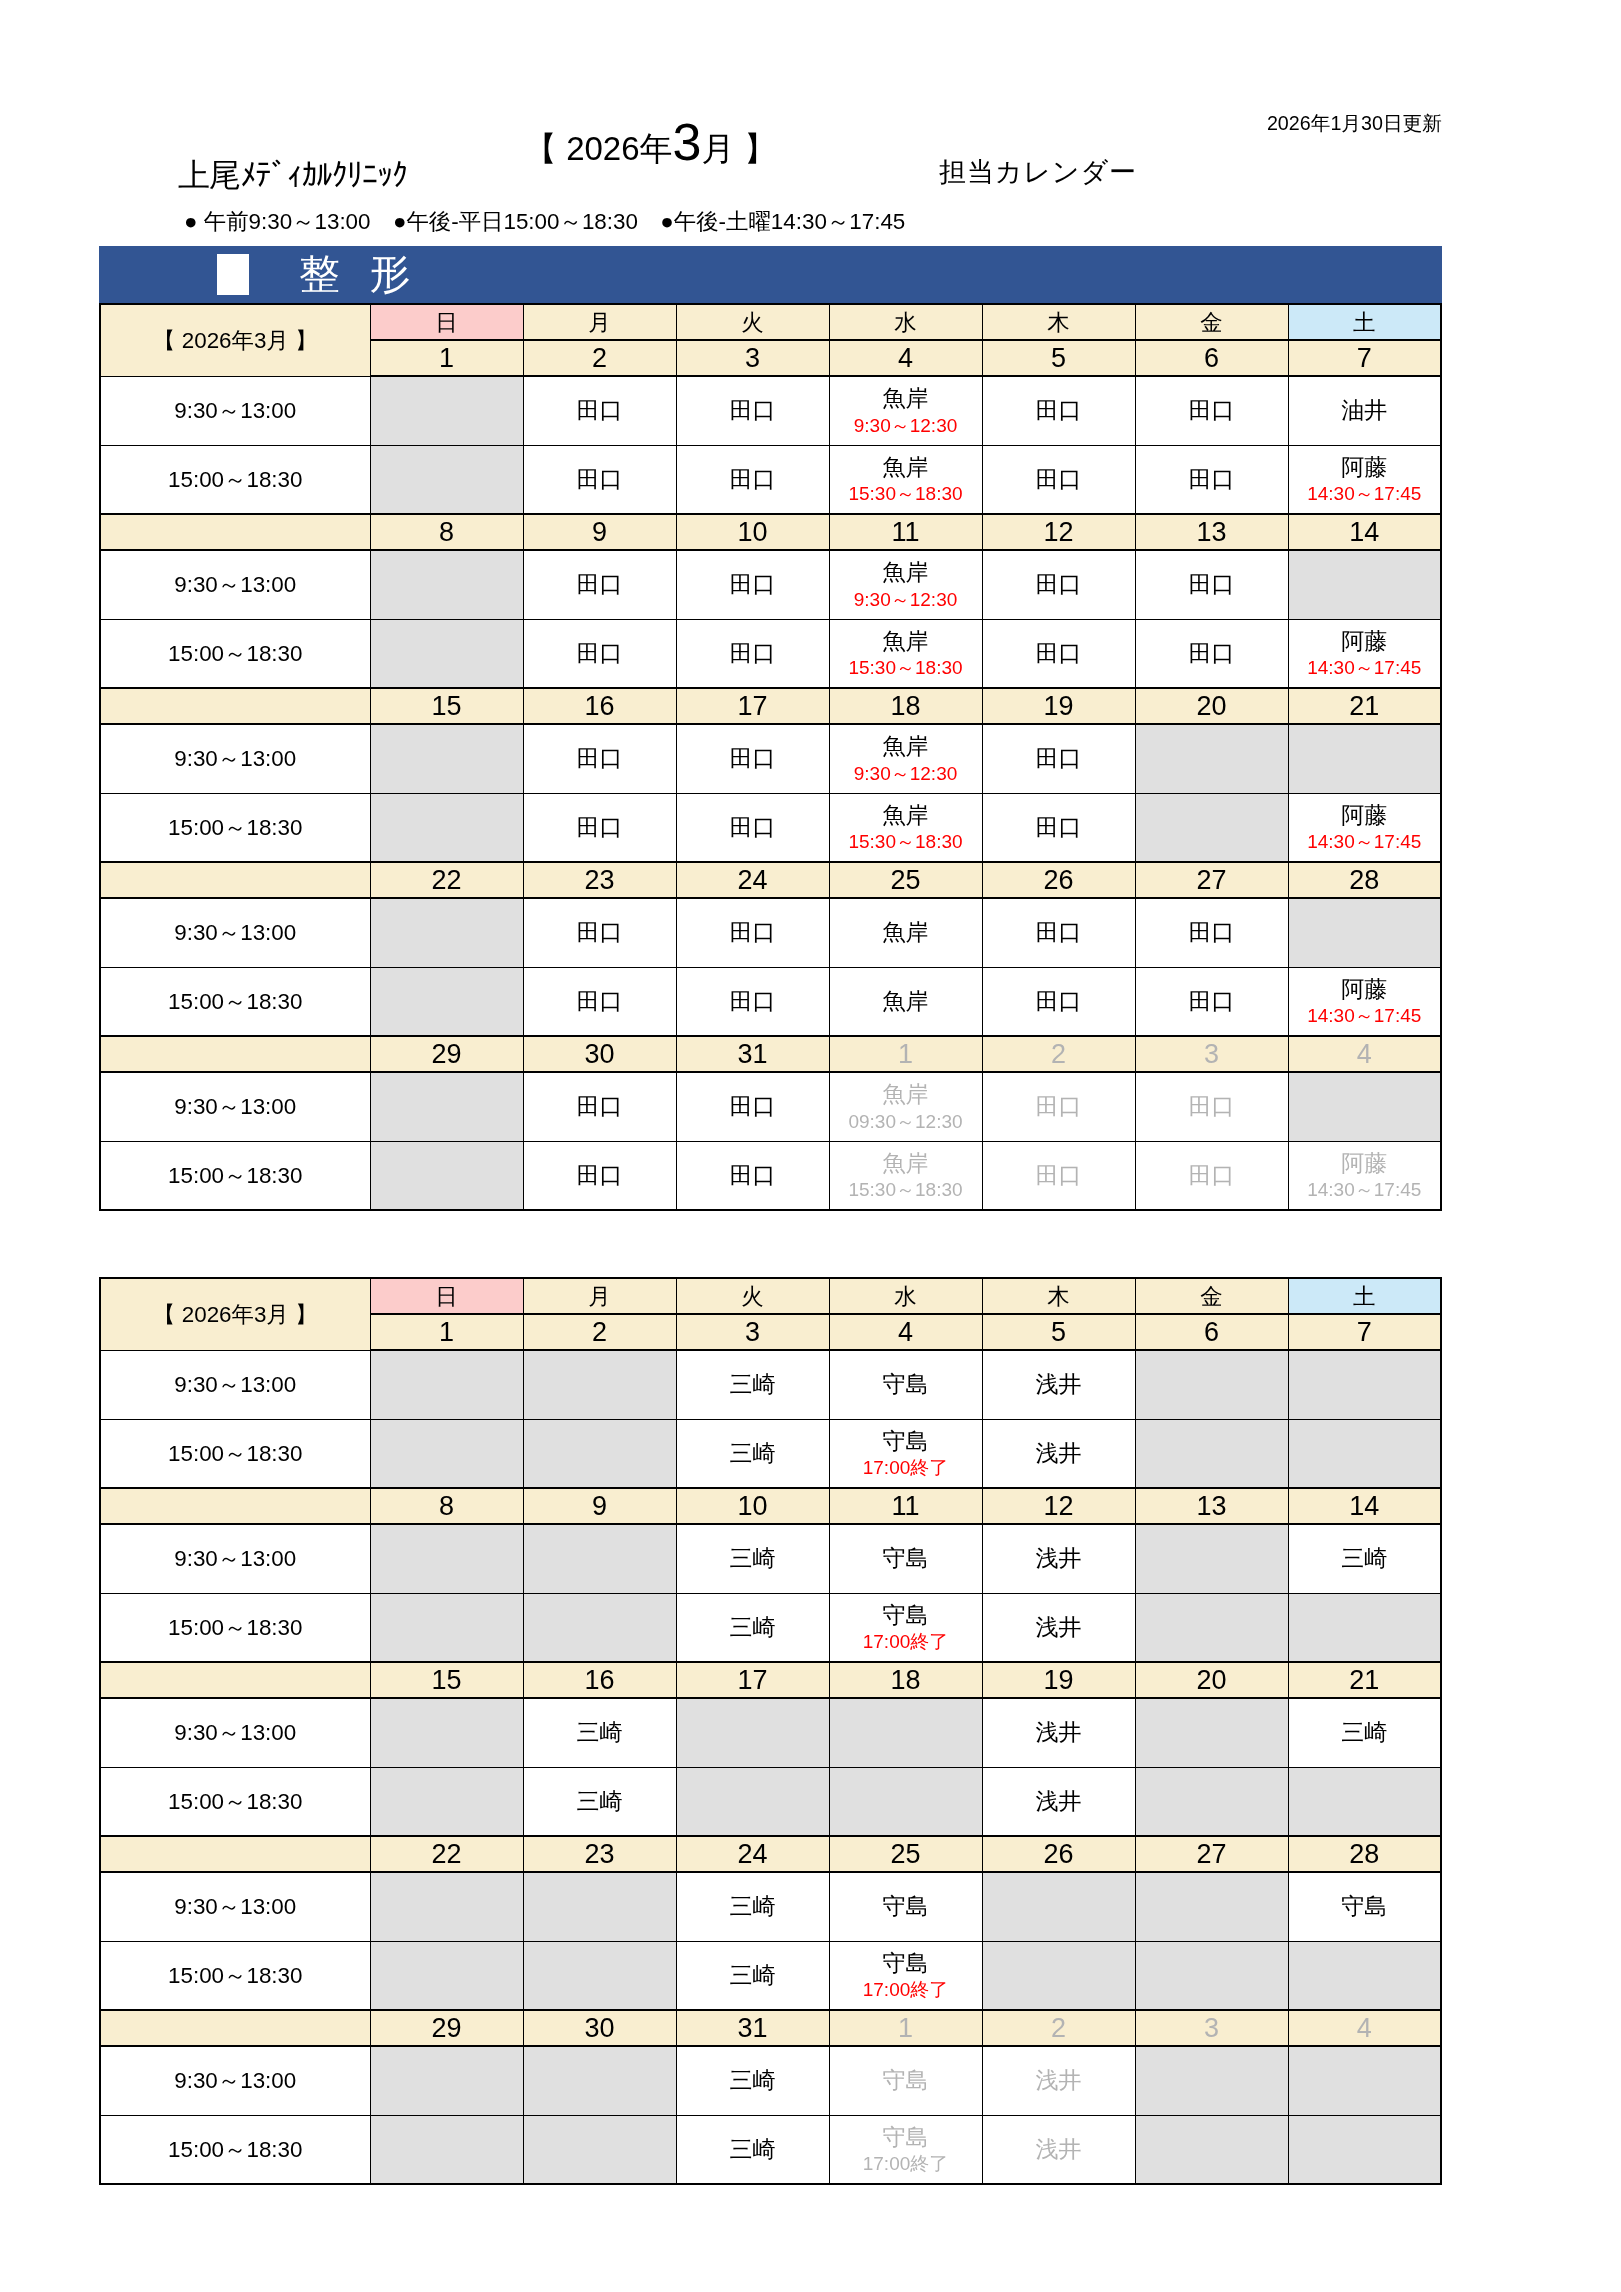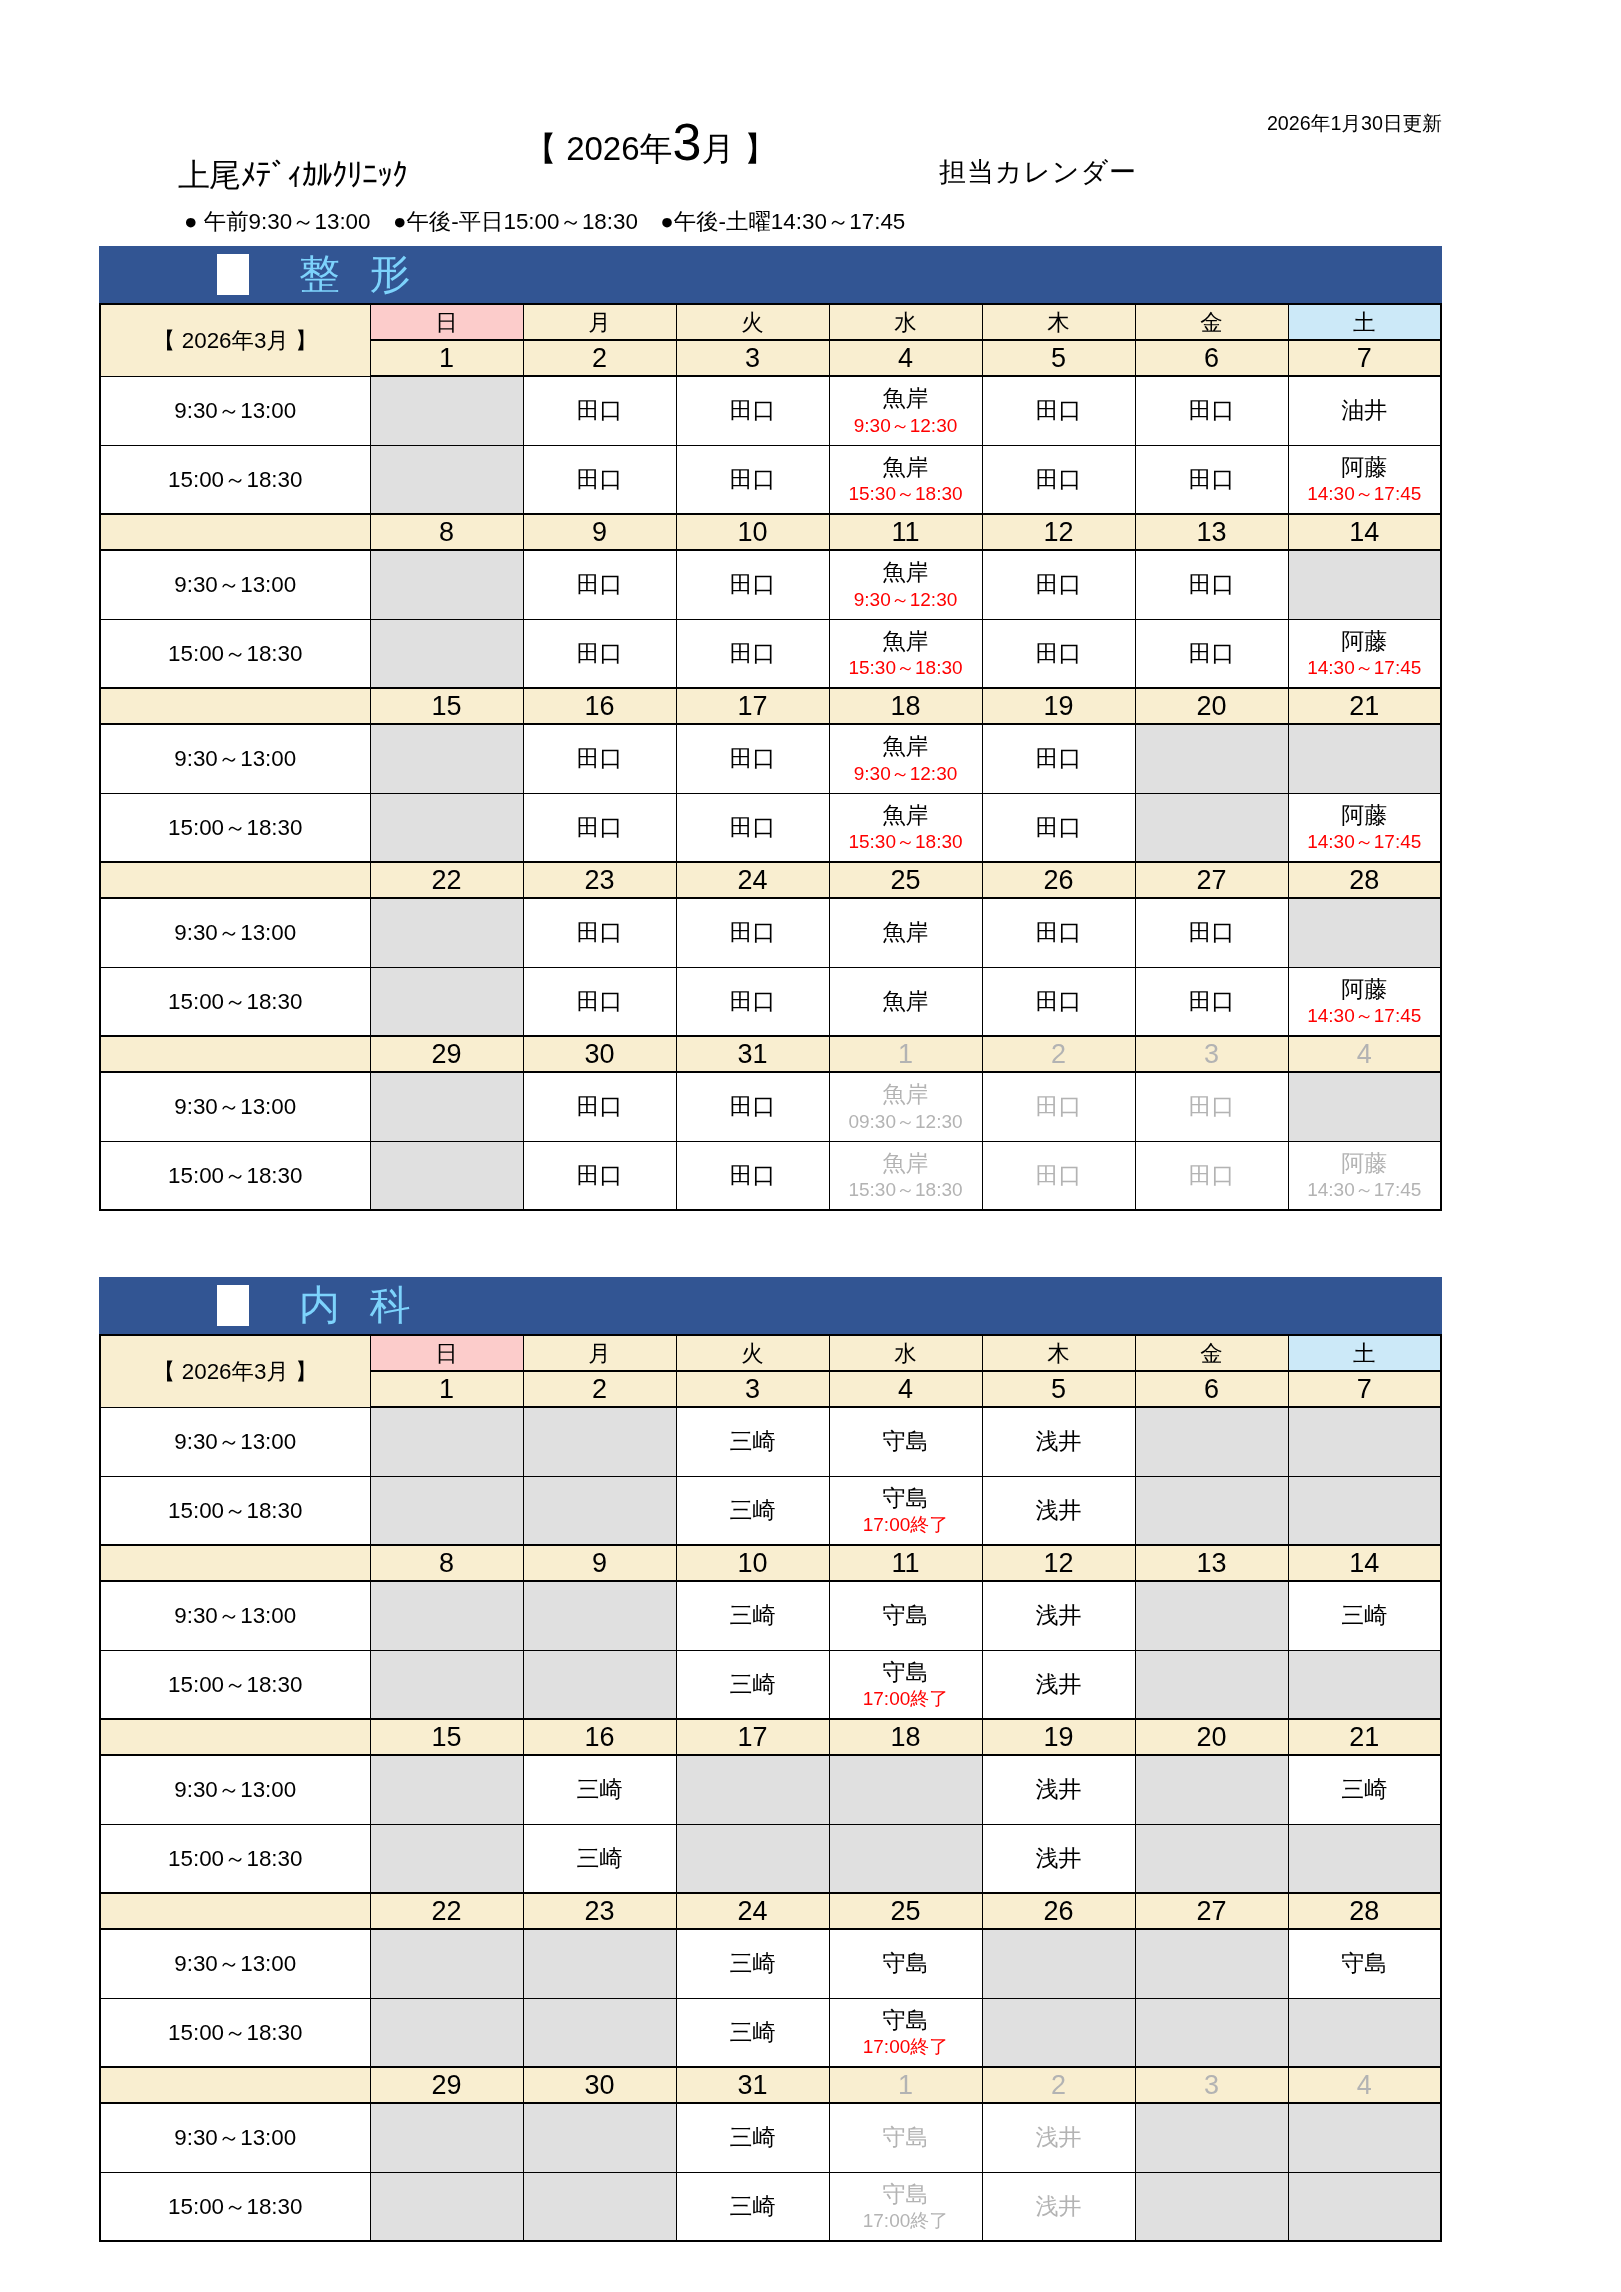--- a/index.html
+++ b/index.html
@@ -14,21 +14,21 @@
   .updated{position:absolute;top:90px;right:179px;font-size:19.7px;}
   .clinic{position:absolute;left:178px;top:134px;font-size:32px;letter-spacing:-0.9px;}
   .title{position:absolute;left:524px;top:92px;font-size:33px;display:flex;align-items:baseline;}
   .title .big{font-size:52px;}
   .subtitle{position:absolute;left:939px;top:134px;font-size:27px;letter-spacing:0.9px;text-align:right;}
   .hours{position:absolute;left:184px;top:186px;font-size:22.4px;}
 
   .dept{position:absolute;left:99px;width:1343px;}
   .banner{height:57px;background:var(--banner);display:flex;align-items:center;padding-left:118px;}
   .sq{display:inline-block;width:32px;height:41px;background:#ffffff;margin-right:50px;flex:0 0 auto;}
-  .banner-title{color:#7dd3fc;font-size:41px;letter-spacing:9px;line-height:1;}
+  .banner-title{color:#ffffff;font-size:41px;letter-spacing:9px;line-height:1;}
 
   table.cal{border-collapse:collapse;table-layout:fixed;width:1343px;border:2.7px solid #000;margin:0;}
   table.cal td{border:1.8px solid #000;text-align:center;vertical-align:middle;padding:0;overflow:hidden;}
   col.c0{width:270px;} col.cd{width:153px;}
 
   tr.day-row td{height:36px;font-size:22.4px;}
   tr.date-row td{height:36px;font-size:27px;border-top-width:2.7px;border-bottom-width:2.7px;background:var(--cream);}
   tr.slot-row td{height:69px;}
 
   td.month-cell{background:var(--cream);font-size:21.5px;}
@@ -358,24 +358,20 @@
             <td class="cell dim">
               <div class="name">阿藤</div>
               <div class="sub sub-dim">14:30～17:45</div>
             </td>
           </tr>
         </tbody>
     </table>
   </section>
 
   <section class="dept" style="top:1257px">
-    <div class="banner">
-      <span class="sq"></span>
-      <span class="banner-title">内 科</span>
-    </div>
     <table class="cal">
       <colgroup>
           <col class="c0">
           <col class="cd">
           <col class="cd">
           <col class="cd">
           <col class="cd">
           <col class="cd">
           <col class="cd">
           <col class="cd">

